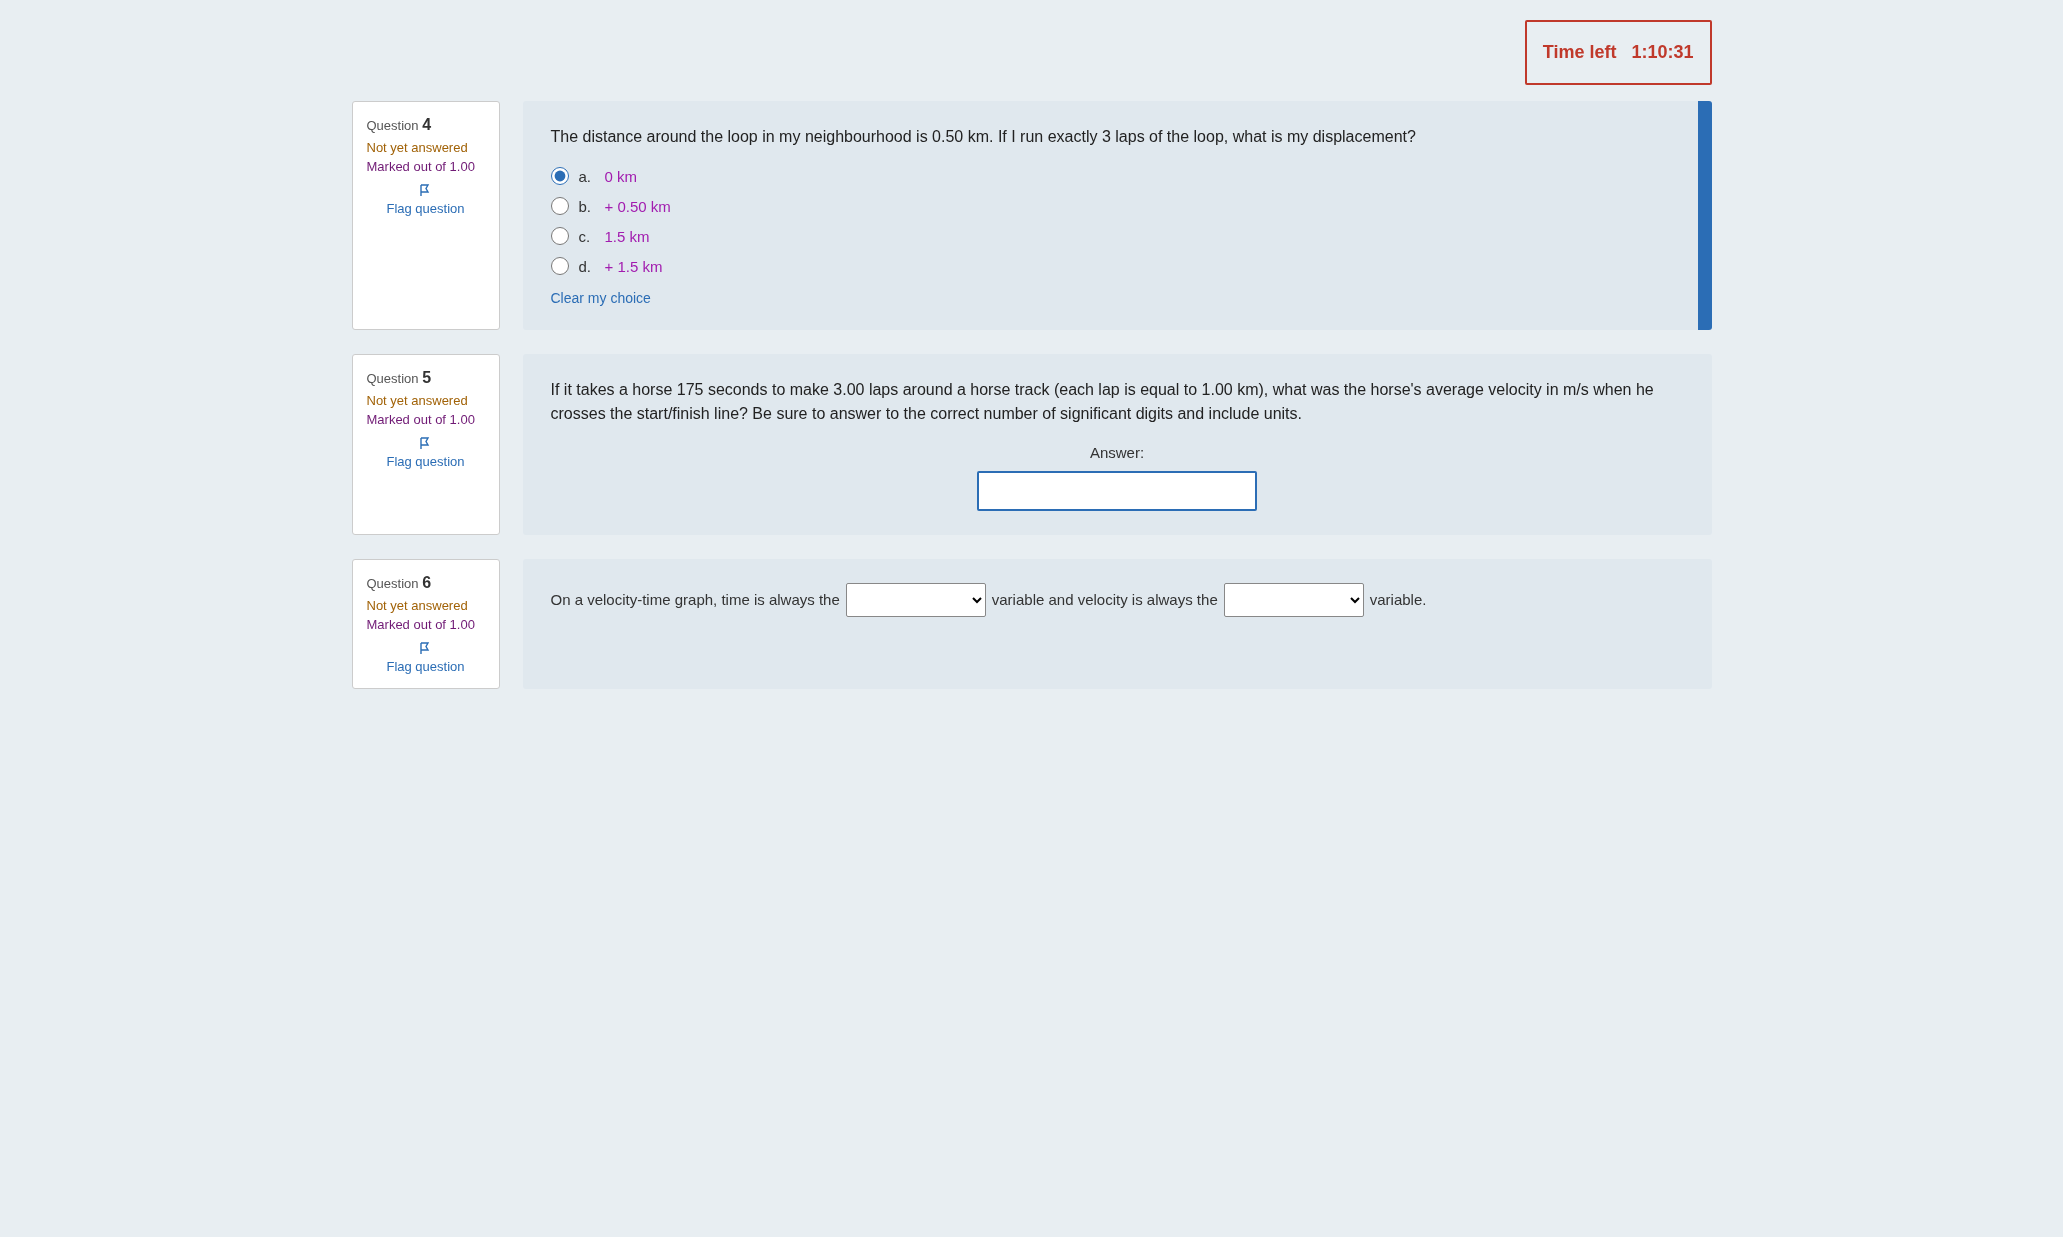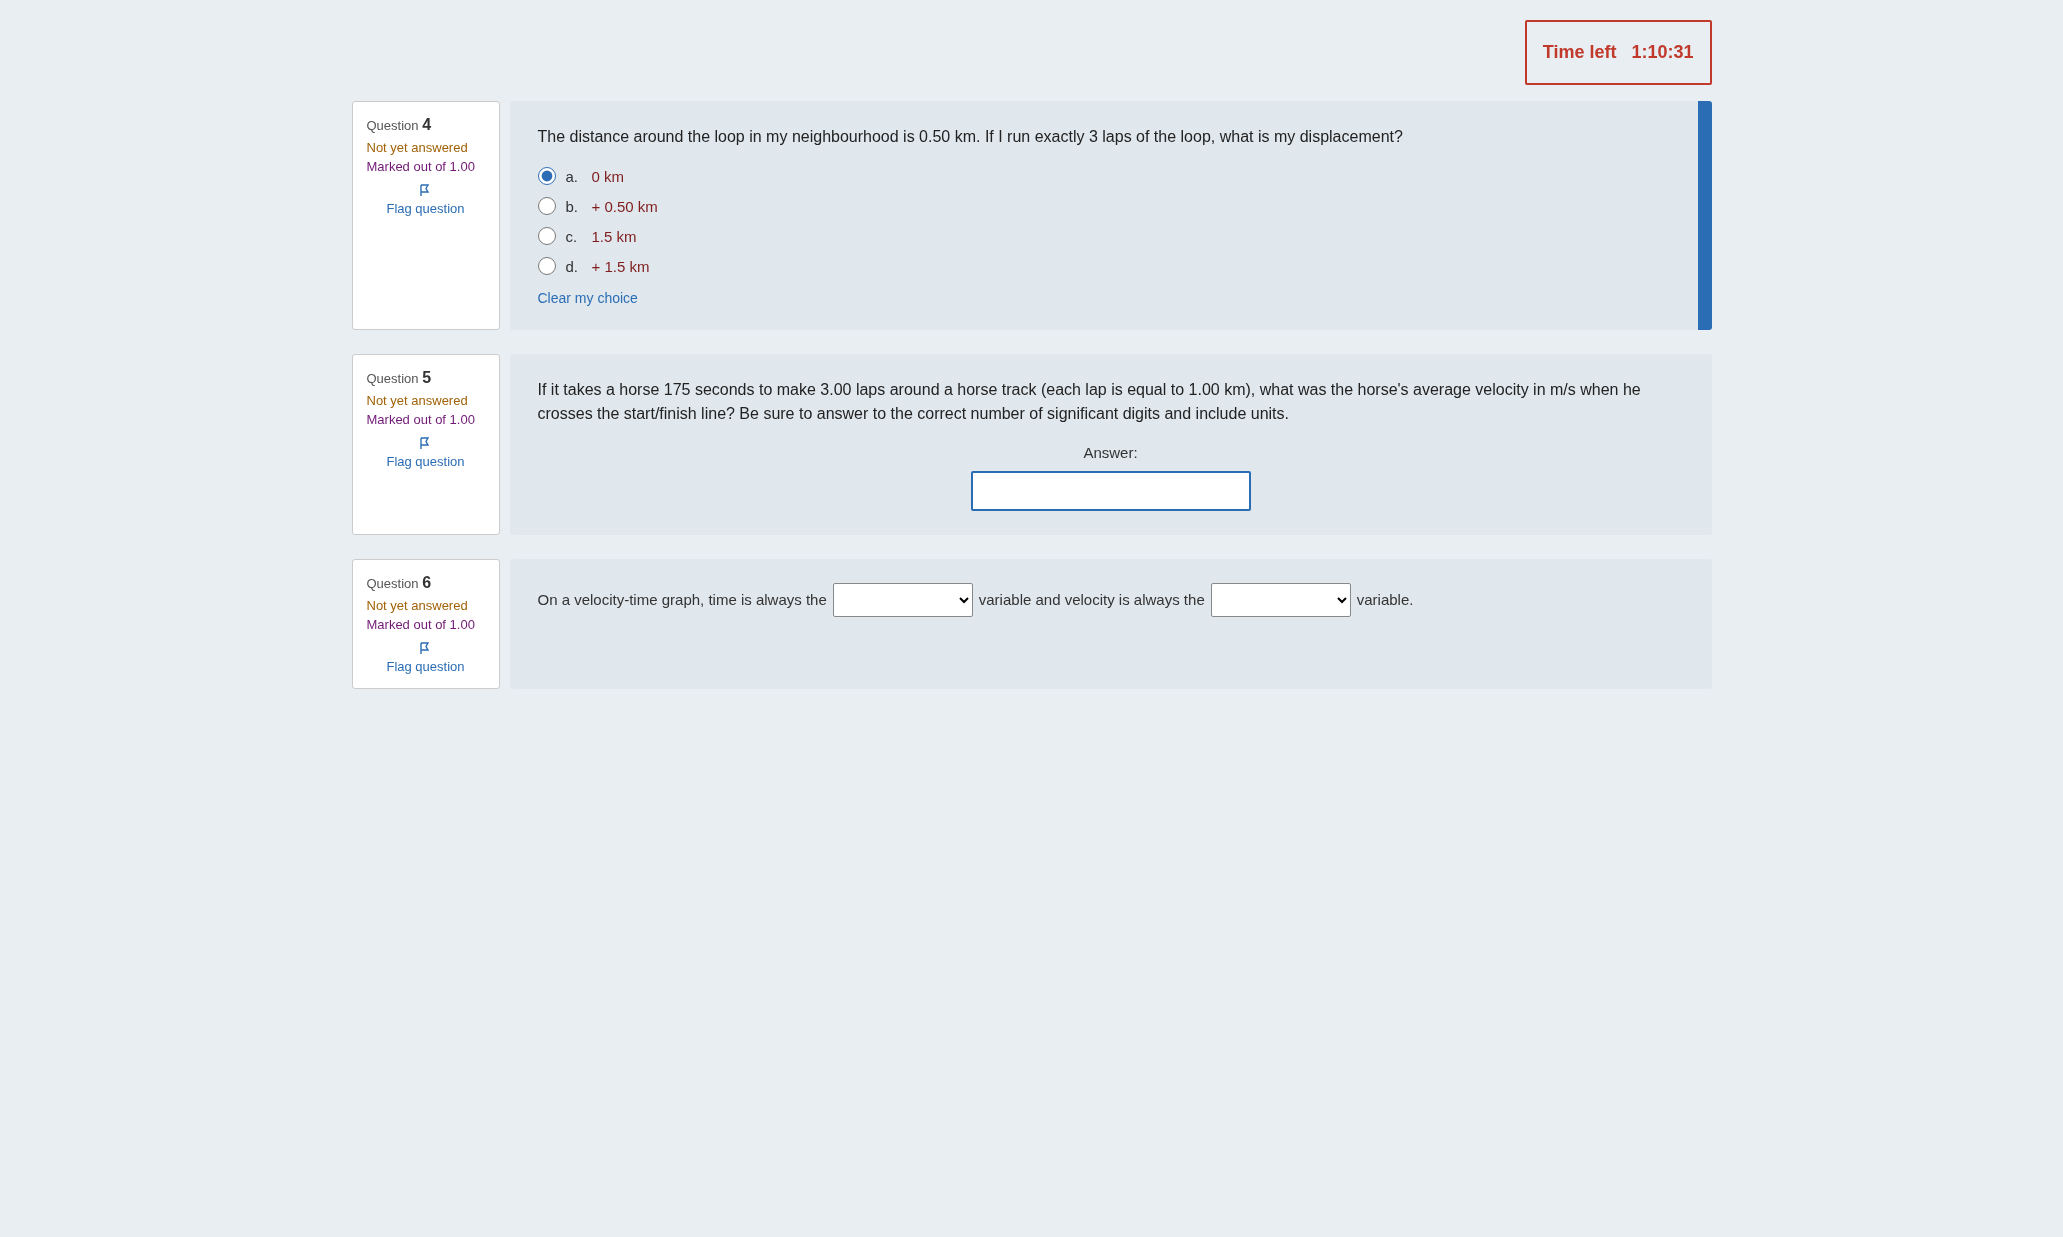--- a/index.html
+++ b/index.html
@@ -26,21 +26,21 @@
       border: 2px solid #c0392b;
       color: #c0392b;
       font-size: 18px;
       font-weight: bold;
       padding: 20px 16px;
       border-radius: 2px;
     }
 
     .question-row {
       display: flex;
-      gap: 10px;
+      gap: 23px;
       margin-bottom: 24px;
     }
 
     .question-sidebar {
       width: 148px;
       min-width: 148px;
       background: #fff;
       border: 1px solid #ccc;
       border-radius: 3px;
       padding: 14px 14px;
@@ -123,21 +123,21 @@
       cursor: pointer;
       accent-color: #2b6db5;
     }
 
     .option-letter {
       color: #333;
       min-width: 16px;
     }
 
     .option-text {
-      color: #7f1d1d;
+      color: #a21caf;
     }
 
     .clear-choice {
       color: #2b6db5;
       cursor: pointer;
       font-size: 14px;
       text-decoration: none;
       background: none;
       border: none;
       padding: 0;

